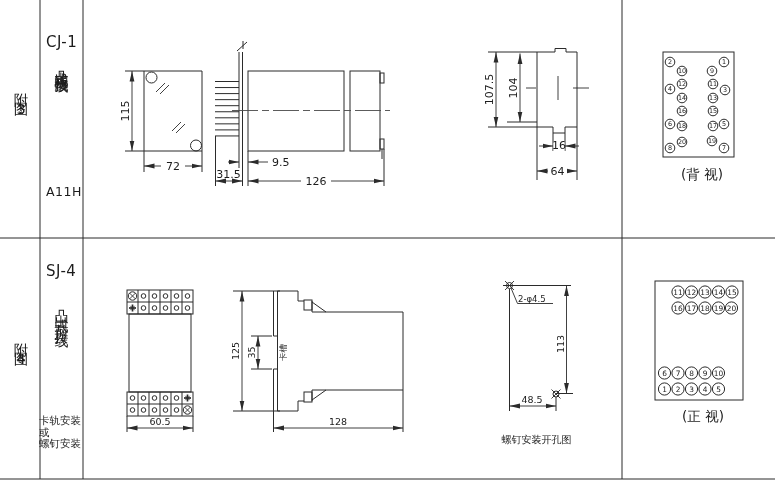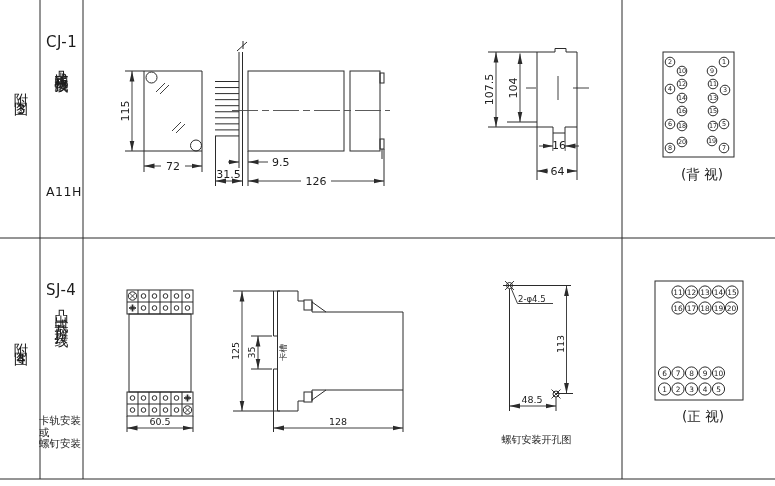--- a/index.html
+++ b/index.html
@@ -351,19 +351,19 @@
     <text class="cap" x="703" y="421" text-anchor="middle">(正 视)</text>
   </g>
 </svg>
 
 <div class="ov vtext rowlab" style="left:11px; top:81px;">附图3</div>
 <div class="ov model" style="left:46px; top:33px;">CJ-1</div>
 <div class="ov vtext typelab" style="left:53px; top:59px; letter-spacing:1.5px;">凸出式板后接线</div>
 <div class="ov code" style="left:46px; top:184px;">A11H</div>
 
 <div class="ov vtext rowlab" style="left:11px; top:331px;">附图4</div>
-<div class="ov model" style="left:46px; top:281px;">SJ-4</div>
+<div class="ov model" style="left:46px; top:262px;">SJ-4</div>
 <div class="ov vtext typelab" style="left:53px; top:298px; letter-spacing:5px;">凸出式前接线</div>
 <div class="ov note" style="left:39px; top:415px;">卡轨安装
 或
 螺钉安装</div>
 
 </div>
 
 </body></html>

